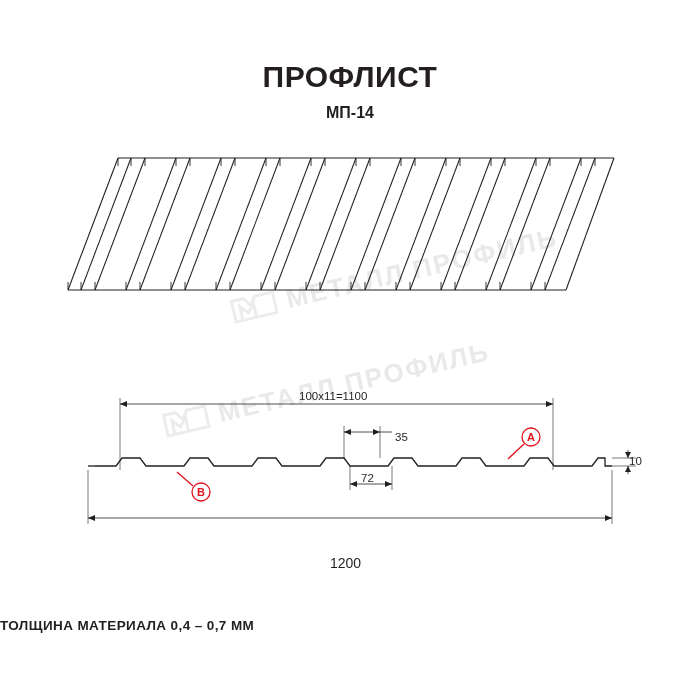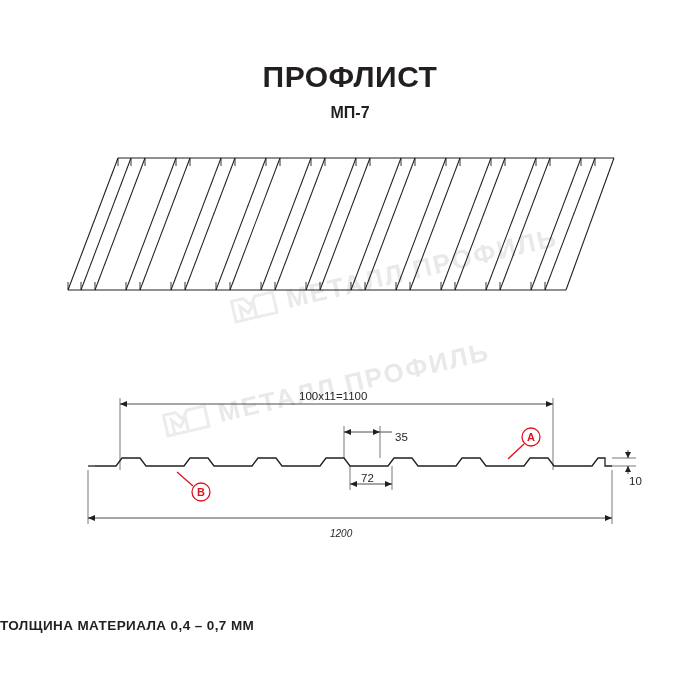--- a/index.html
+++ b/index.html
@@ -93,21 +93,21 @@
     color: #231f20;
     white-space: nowrap;
   }
 </style>
 </head>
 <body>
 
 <div class="page">
 
   <div class="title">ПРОФЛИСТ</div>
-  <div class="subtitle">МП-7</div>
+  <div class="subtitle">МП-14</div>
 
   <div class="wm wm-1">
     <span class="wm-logo">
       <svg width="46" height="30" viewBox="0 0 46 30" aria-hidden="true">
         <path d="M2 27 L2 6 L14 6 L20 14 L26 6 L44 6 L44 27 Z" fill="none" stroke="#ececec" stroke-width="3"></path>
         <path d="M9 27 L9 13 L16 21 L23 13 L23 27" fill="none" stroke="#ececec" stroke-width="3"></path>
       </svg>
     </span><span class="wm-text">МЕТАЛЛ ПРОФИЛЬ</span>
   </div>
 
@@ -230,21 +230,21 @@
         <path d="M524 444 L508 459"></path>
         <circle cx="201" cy="492" r="9" fill="#ffffff"></circle>
         <path d="M193 486 L177 472"></path>
       </g>
     </g>
   </svg>
 
   <div class="dim-text" style="top:390px; left:299px;">100х11=1100</div>
   <div class="dim-text" style="top:419px; left:395px;margin-top:12px;">35</div>
   <div class="dim-text" style="top:472px; left:361px;">72</div>
-  <div class="dim-text" style="top:455px; left:629px;margin-top:20px;">10</div>
-  <div class="dim-text" style="top:528px; left:330px; font-size:10px;font-style:italic;">1200</div>
+  <div class="dim-text" style="top:455px; left:629px;">10</div>
+  <div class="dim-text" style="top:555px; left:330px; font-size:14px;">1200</div>
 
   <div class="callout-label" style="top:427px; left:521px;">A</div>
   <div class="callout-label" style="top:482px; left:191px;">B</div>
 
   <div class="footer-note">ТОЛЩИНА МАТЕРИАЛА 0,4 – 0,7 ММ</div>
 
 </div>
 
 </body></html>

